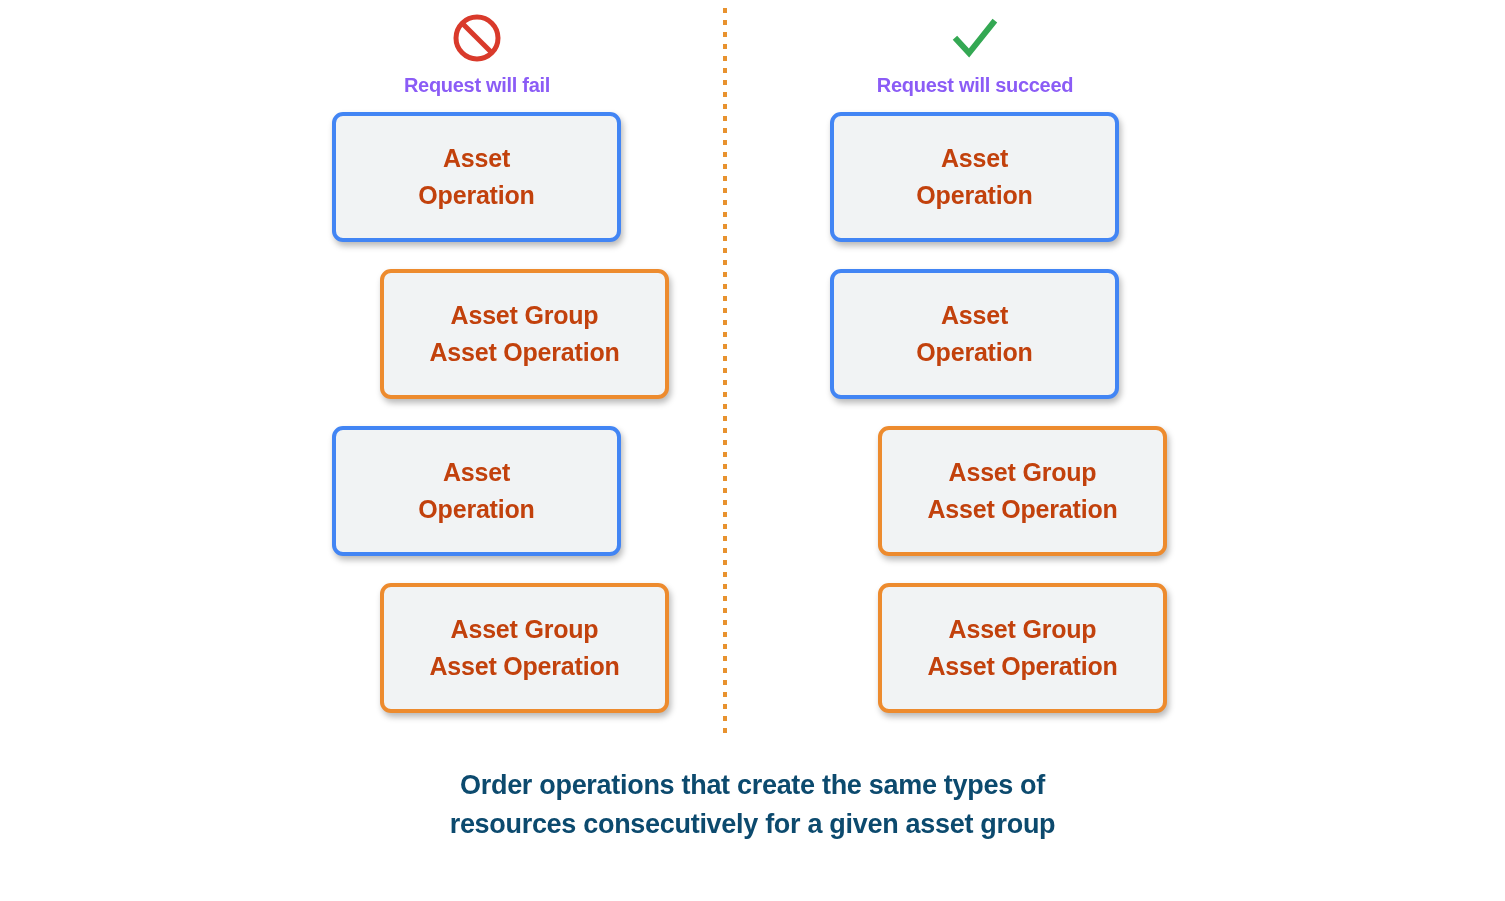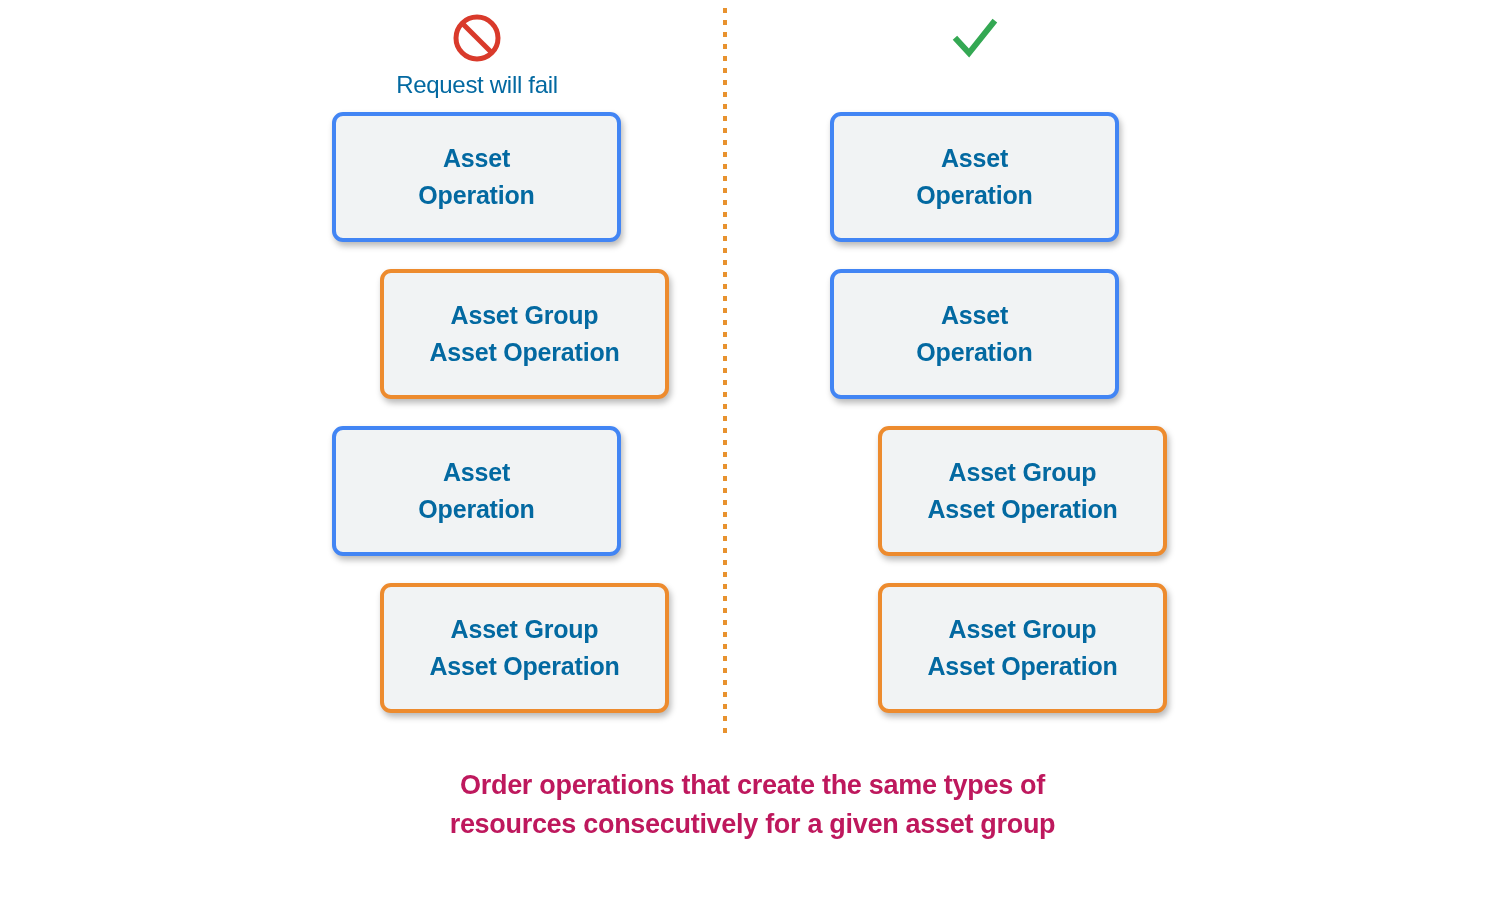--- a/index.html
+++ b/index.html
@@ -59,23 +59,23 @@
   }
 
   .status-icon {
     display: block;
     margin: 0 auto 4px auto;
     width: 56px;
     height: 56px;
   }
 
   .col-title {
-    font-size: 24px;
-    font-weight: normal;
-    color: #0369a1;
+    font-size: 20px;
+    font-weight: bold;
+    color: #8b5cf6;
     letter-spacing: -0.3px;
     line-height: 30px;
     white-space: nowrap;
   }
 
   
   .card-stack {
     position: absolute;
     top: 112px;
     left: 20px;
@@ -98,36 +98,36 @@
   }
   .card:last-child { margin-bottom: 0; }
 
   .card.blue   { border-color: #4285f4; }
   .card.orange { border-color: #ed8b2e; margin-left: 48px; }
 
   .card-label {
     font-size: 25px;
     font-weight: bold;
     line-height: 37px;
-    color: #0369a1;
+    color: #c2410c;
     letter-spacing: -0.2px;
     white-space: pre-line;
   }
 
   
   .caption {
     position: absolute;
     left: 0;
     top: 766px;
     width: 1505px;
     text-align: center;
     font-size: 27px;
     font-weight: bold;
     line-height: 39px;
-    color: #be185d;
+    color: #0c4a6e;
     letter-spacing: -0.3px;
     white-space: pre-line;
   }
 </style>
 </head>
 <body>
 
 <div class="stage">
 
   <div class="divider"></div>
@@ -161,20 +161,21 @@
       </div>
     </div>
   </div>
 
   <div class="column succeed">
 
     <div class="col-header">
       <svg class="status-icon" viewBox="0 0 56 56">
         <polyline points="10,30 22,43 46,13" fill="none" stroke="#34a853" stroke-width="6" stroke-linecap="square" stroke-linejoin="miter"></polyline>
       </svg>
+      <div class="col-title">Request will succeed</div>
     </div>
 
     <div class="card-stack">
       <div class="card blue">
         <span class="card-label">Asset
 Operation</span>
       </div>
       <div class="card blue">
         <span class="card-label">Asset
 Operation</span>

